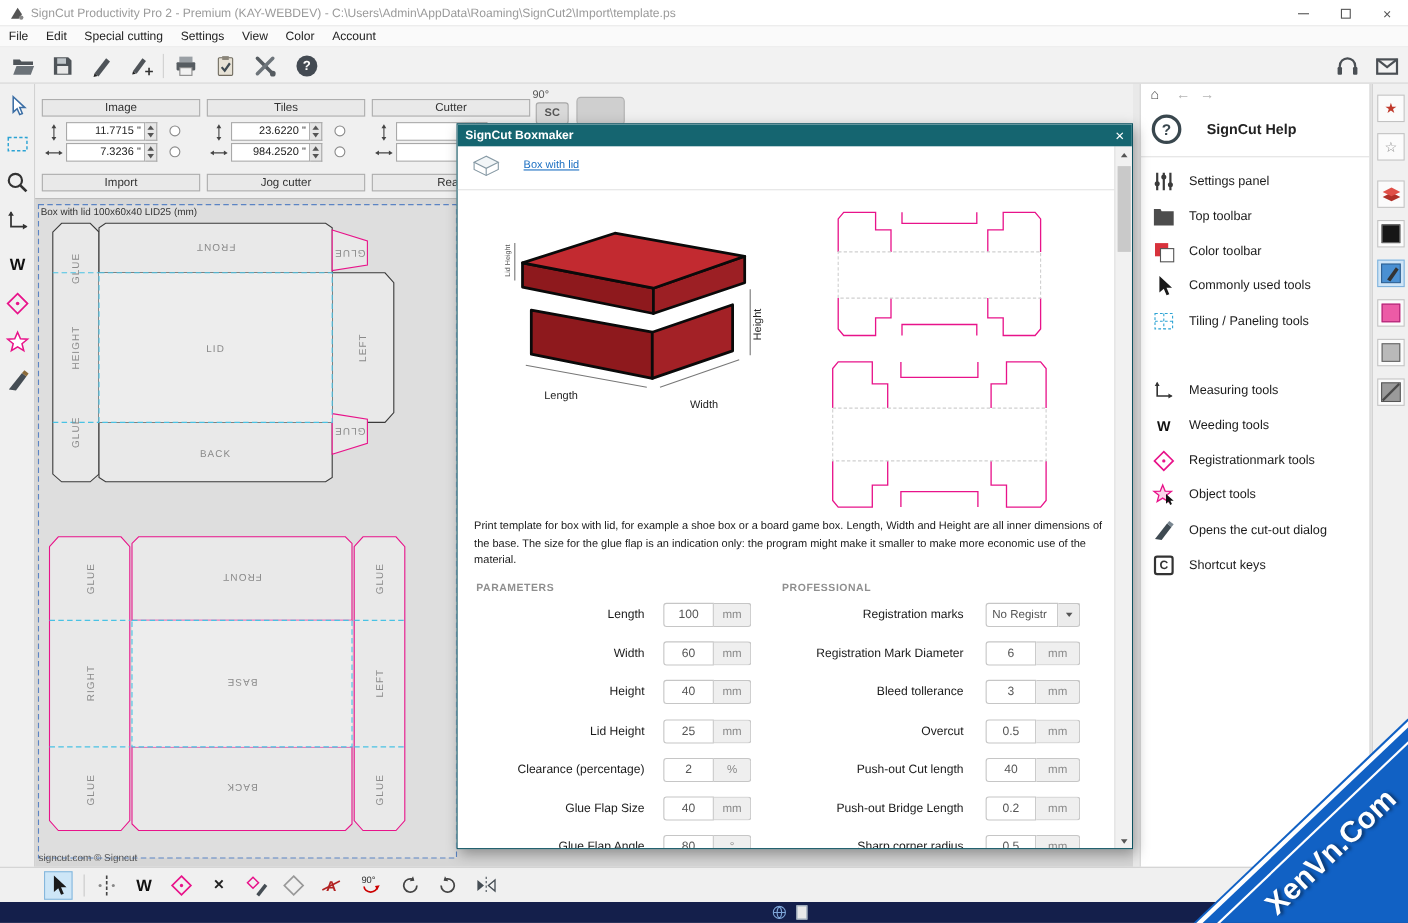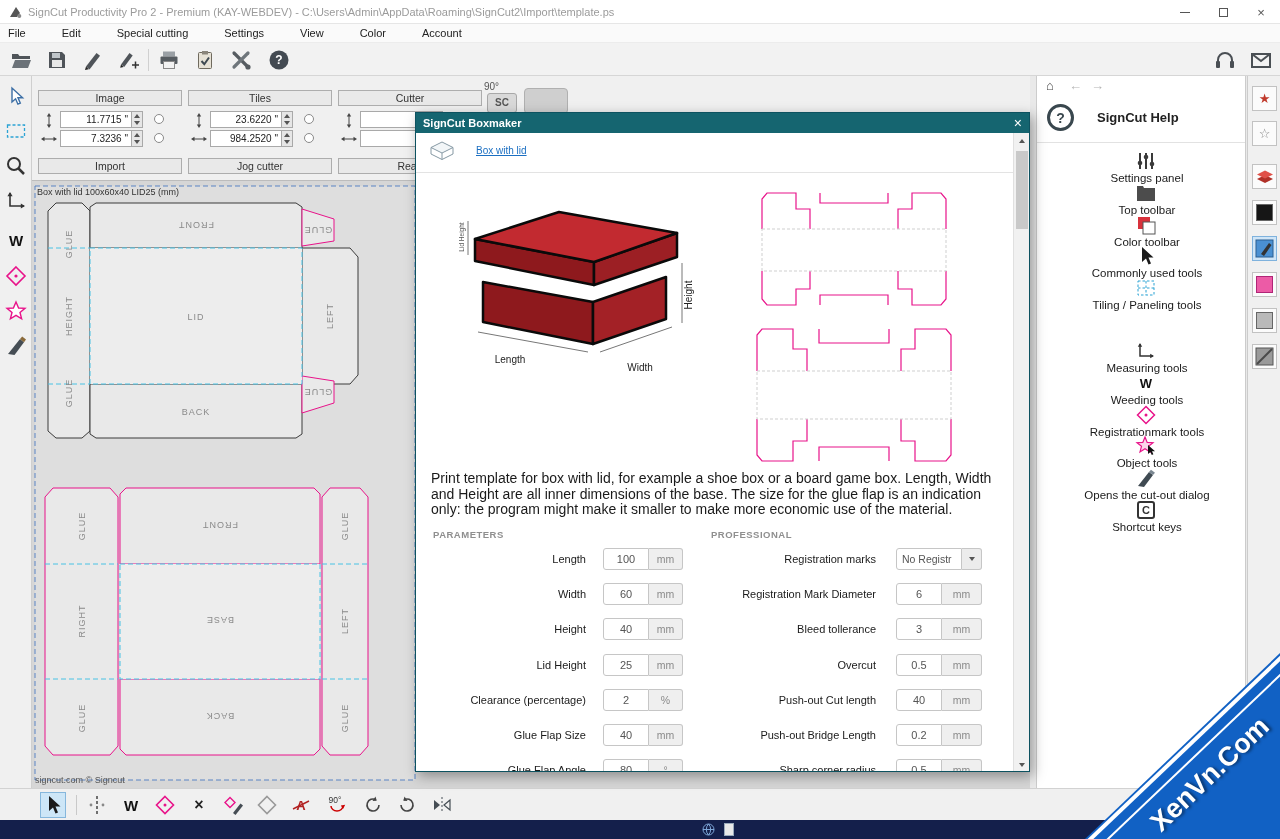--- a/index.html
+++ b/index.html
@@ -9,21 +9,21 @@
 .abs{position:absolute;}
 svg{display:block;}
 
 .titlebar{position:absolute;left:0;top:0;width:1280px;height:24px;background:#fff;border-bottom:1px solid #e6e6e6;display:flex;align-items:center;z-index:5;}
 .title-text{color:#9b9b9b;font-size:11px;margin-left:6px;white-space:nowrap;}
 .win-controls{position:absolute;right:0;top:0;height:24px;display:flex;}
 .win-btn{width:38px;height:24px;display:flex;align-items:center;justify-content:center;color:#555;font-size:13px;}
 .glyph-min{width:10px;height:1px;background:#555;}
 .glyph-max{width:9px;height:9px;border:1px solid #555;}
 
-.menubar{position:absolute;left:0;top:24px;width:1280px;height:19px;background:#fbf... ;gap:20px;}
+.menubar{position:absolute;left:0;top:24px;width:1280px;height:19px;background:#fbf... ;}
 .menubar{position:absolute;left:0;top:24px;width:1280px;height:19px;background:#fafafa;display:flex;align-items:center;border-bottom:1px solid #ececec;z-index:5;}
 .menu-item{padding:0 8px;font-size:11px;color:#222;}
 
 .toolbar{position:absolute;left:0;top:43px;width:1280px;height:33px;background:#f2f2f2;border-bottom:1px solid #d6d6d6;z-index:5;}
 .tbtn{position:absolute;top:4px;width:26px;height:26px;display:flex;align-items:center;justify-content:center;}
 .tsep{position:absolute;top:6px;width:1px;height:22px;background:#d0d0d0;}
 
 .left-tools{position:absolute;left:0;top:76px;width:32px;height:712px;background:#f0f0f0;border-right:1px solid #cfcfcf;}
 .ltbtn{position:absolute;left:4px;width:24px;height:24px;display:flex;align-items:center;justify-content:center;}
 .wglyph{font-weight:bold;font-size:15px;color:#111;}
@@ -52,21 +52,21 @@
 
 .dialog{position:absolute;left:415px;top:112px;width:615px;height:660px;background:#fff;border:1px solid #0d5260;box-shadow:3px 4px 12px rgba(0,0,0,.35);z-index:20;overflow:hidden;}
 .dlg-header{position:absolute;left:0;top:0;width:100%;height:20px;background:#156570;color:#fff;font-size:11px;font-weight:bold;line-height:20px;padding-left:7px;z-index:2;}
 .dlg-close{position:absolute;right:7px;top:0;font-weight:normal;font-size:14px;color:#fff;line-height:20px;}
 .dlg-cube{position:absolute;left:13px;top:26px;}
 .dlg-link{position:absolute;left:60px;top:32px;color:#1b6fc2;text-decoration:underline;font-size:10px;}
 .dlg-sep{position:absolute;left:0;top:59px;width:598px;height:1px;background:#e3e3e3;}
 .dlg-3d{position:absolute;left:12px;top:64px;}
 .dlg-prev1{position:absolute;left:338px;top:70px;}
 .dlg-prev2{position:absolute;left:333px;top:206px;}
-.dlg-desc{position:absolute;left:15px;top:358px;width:578px;font-size:14px;line-height:15.5px;color:#1a1a1a;}
+.dlg-desc{position:absolute;left:15px;top:358px;width:578px;font-size:10px;line-height:15.5px;color:#1a1a1a;}
 .dlg-sec{position:absolute;top:416px;font-size:9.5px;font-weight:bold;color:#8f8f8f;letter-spacing:.5px;}
 .prow{position:absolute;left:0;width:598px;height:22px;}
 .plabel{position:absolute;width:170px;left:0;text-align:right;line-height:22px;font-size:11px;color:#1a1a1a;}
 .prof-label{left:275px;width:185px;}
 .pinput{position:absolute;left:187px;width:46px;height:22px;border:1px solid #c6c6c6;border-radius:3px 0 0 3px;background:#fff;text-align:center;line-height:20px;color:#555;font-size:11px;}
 .punit{position:absolute;left:233px;width:34px;height:22px;border:1px solid #c6c6c6;border-left:none;border-radius:0 3px 3px 0;background:#efefef;text-align:center;line-height:20px;color:#8a8a8a;font-size:10.5px;}
 .prof .pinput{left:480px;width:46px;}
 .prof .punit{left:526px;width:40px;}
 .pselect{position:absolute;left:480px;width:66px;height:22px;border:1px solid #c6c6c6;background:#fff;line-height:20px;padding-left:5px;color:#555;font-size:10.5px;overflow:hidden;white-space:nowrap;border-radius:3px 0 0 3px;}
 .psel-btn{position:absolute;left:546px;width:20px;height:22px;border:1px solid #c6c6c6;border-left:none;background:#ececec;display:flex;align-items:center;justify-content:center;border-radius:0 3px 3px 0;}
@@ -74,21 +74,21 @@
 .scr-btn{position:absolute;left:0;width:16px;height:16px;display:flex;align-items:center;justify-content:center;}
 .scr-thumb{position:absolute;left:2px;top:18px;width:12px;height:78px;background:#c9c9c9;}
 .bx-lab{font-size:10px;fill:#222;text-anchor:middle;letter-spacing:0;}
 .bx-sm{font-size:6.5px;fill:#555;}
 
 .right-panel{position:absolute;left:1036px;top:76px;width:210px;height:712px;background:#fff;border-left:1px solid #ccc;border-right:1px solid #ccc;}
 .nav-ic{position:absolute;top:2px;font-size:13px;}
 .help-q{position:absolute;left:10px;top:28px;width:27px;height:27px;border:3px solid #39474e;border-radius:50%;display:flex;align-items:center;justify-content:center;font-weight:bold;font-size:14px;color:#39474e;}
 .help-title{position:absolute;left:60px;top:34px;font-size:13px;font-weight:bold;color:#222;}
 .help-sep{position:absolute;left:0;top:66px;width:100%;height:1px;background:#e2e2e2;}
-.hrow{position:absolute;left:0;width:100%;height:30px;display:flex;align-items:center;flex-direction:column;}
+.hrow{position:absolute;left:0;width:100%;height:30px;display:flex;align-items:center;}
 .hic{width:22px;height:22px;margin-left:10px;display:flex;align-items:center;justify-content:center;flex:none;}
 .hlabel{margin-left:12px;font-size:11.5px;color:#1a1a1a;white-space:nowrap;}
 .keycap{width:18px;height:18px;border:2px solid #333;border-radius:3px;display:flex;align-items:center;justify-content:center;font-size:11px;font-weight:bold;color:#333;}
 
 .right-strip{position:absolute;left:1247px;top:76px;width:33px;height:712px;background:#f0f0f0;border-left:1px solid #ccc;}
 .sw{position:absolute;left:4px;width:25px;height:25px;background:#fbfbfb;border:1px solid #c2c2c2;display:flex;align-items:center;justify-content:center;font-size:13px;}
 .sw.sel{background:#cfe5f7;border-color:#7fb2dd;}
 .sw-in{width:17px;height:17px;border:1px solid #666;}
 
 .bottom-toolbar{position:absolute;left:0;top:788px;width:1280px;height:32px;background:#f0f0f0;border-top:1px solid #d2d2d2;}

